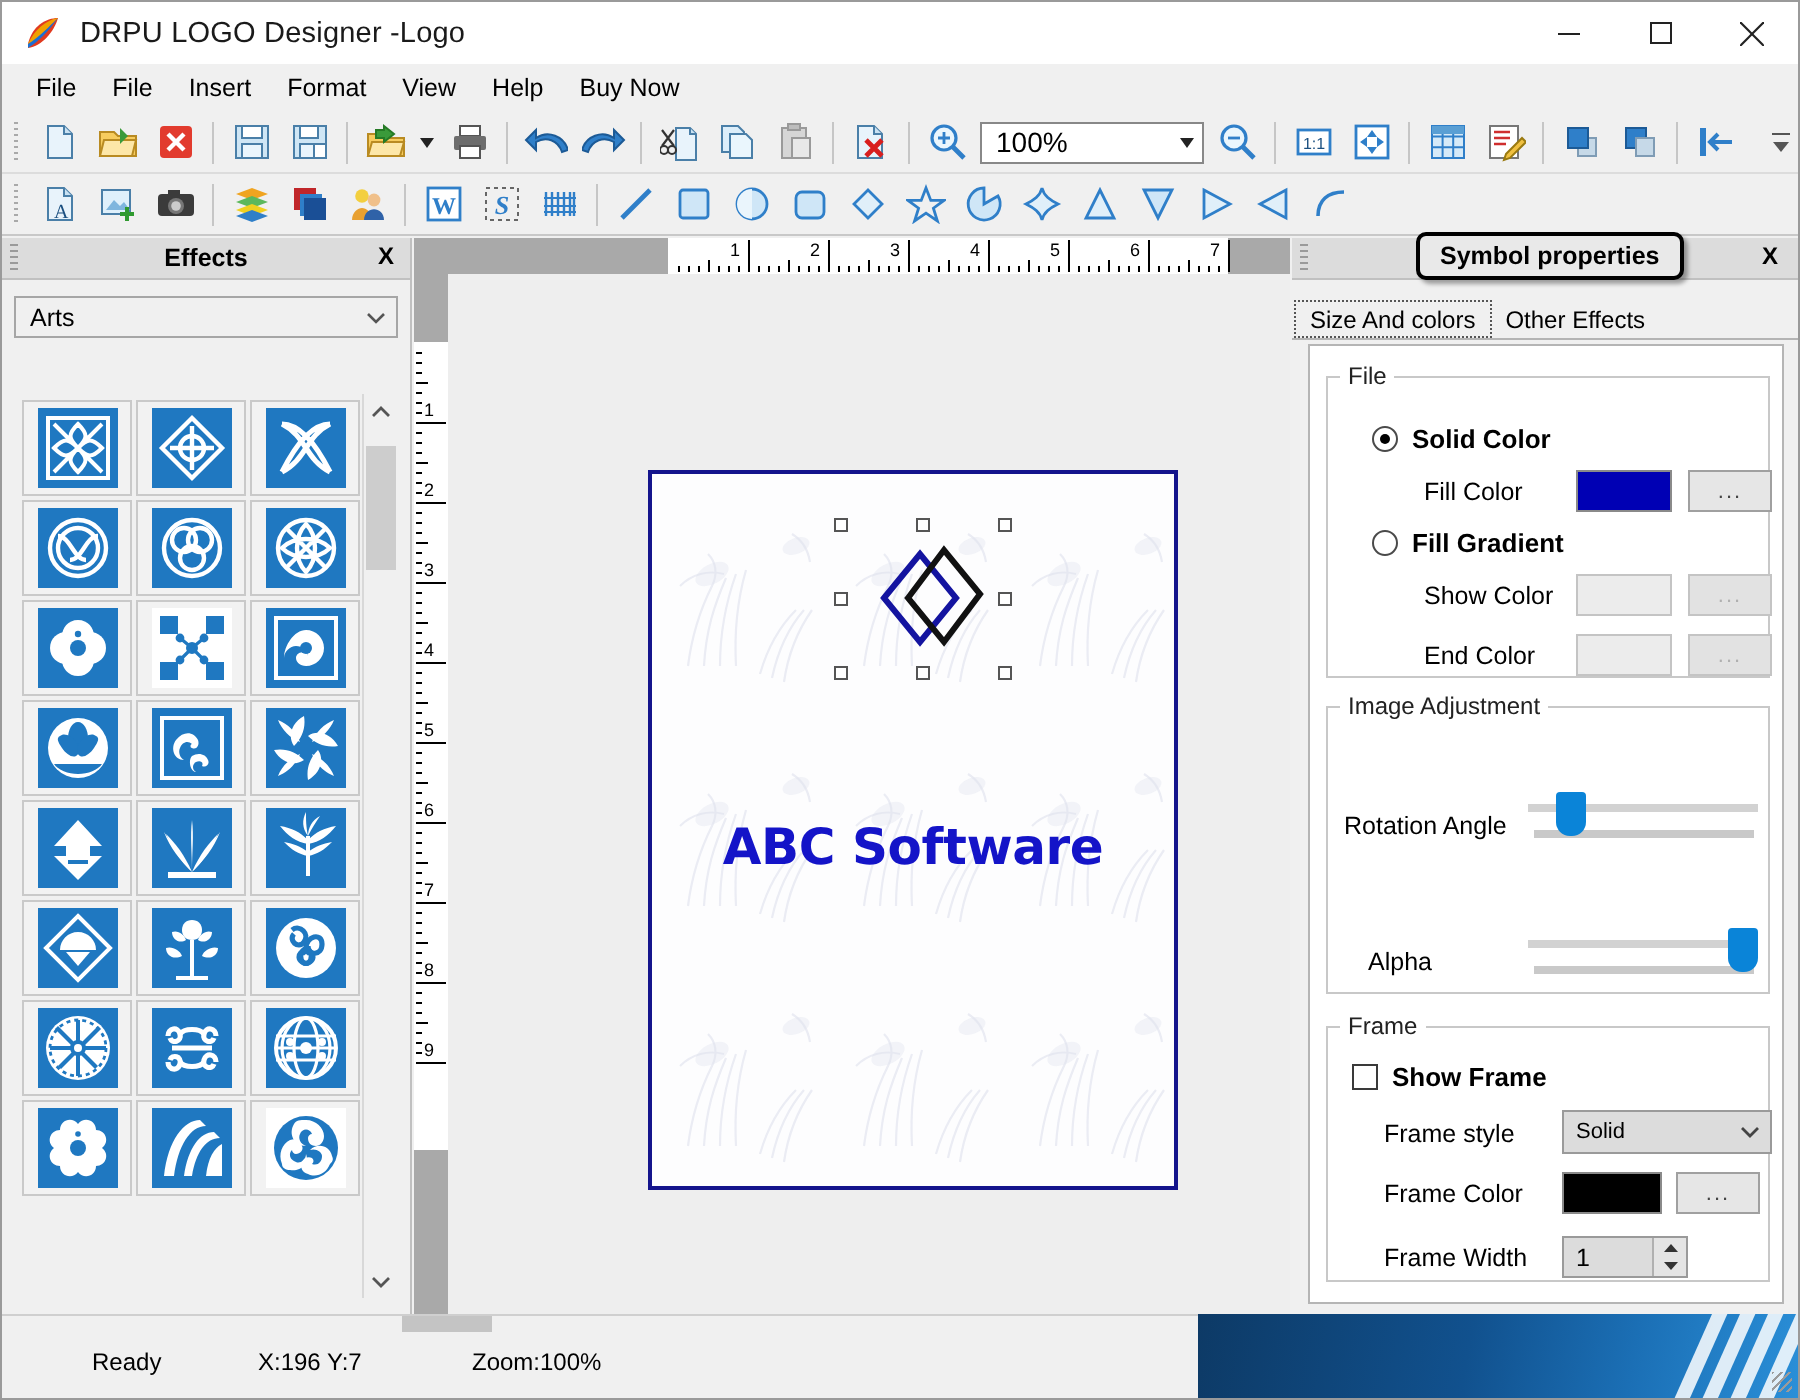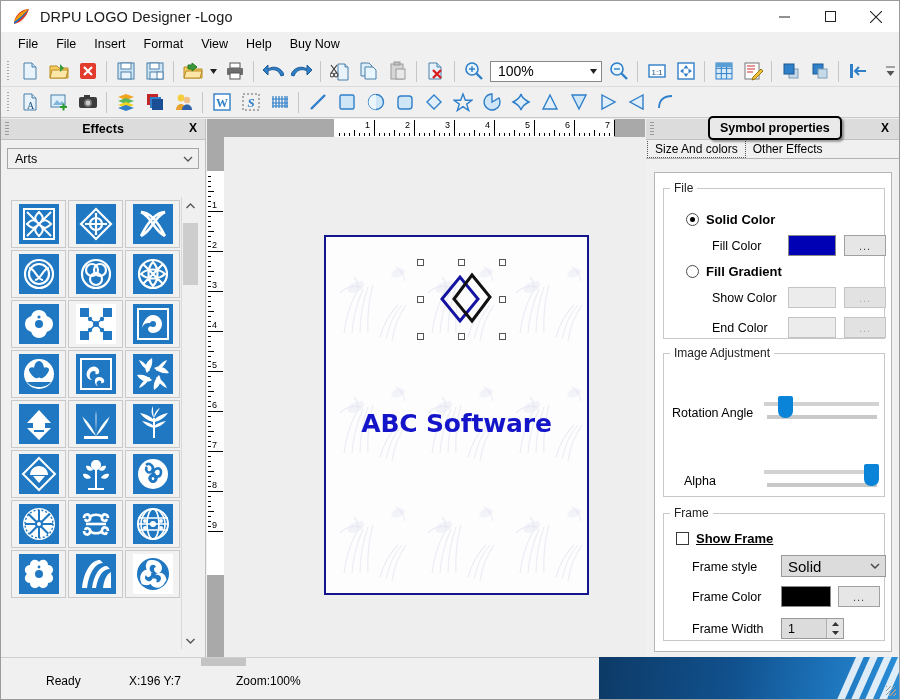--- a/index.html
+++ b/index.html
@@ -103,21 +103,21 @@
 
   
   .rpanel { position:absolute; left:645px; top:118px; width:253px; height:538px; background:#f0f0f0; }
   .rp-head { position:relative; height:21px; background:#dcdcdc; border-bottom:1px solid #c0c0c0; }
   .rp-title { position:absolute; left:62px; top:-3px; padding:3px 10px; background:#e9e9e9;
               border:2px solid #000; border-radius:5px; font-size:12.5px; font-weight:bold;
               box-shadow:2px 2px 2px rgba(0,0,0,.35); }
   .rp-head .pclose { position:absolute; right:10px; top:2px; font-size:12px; font-weight:bold; }
   .rp-head .pgrip { position:absolute; left:4px; top:3px; width:4px; height:15px;
       background-image:repeating-linear-gradient(to bottom,#9a9a9a 0 1px, transparent 1px 3px); }
-  .rtabs { display:flex; align-items:flex-end; height:19px; background:#f0f0f0; padding-left:1px;
+  .rtabs { display:flex; align-items:flex-end; height:30px; background:#f0f0f0; padding-left:1px;
            border-bottom:1px solid #b4b4b4; }
   .rtab { height:19px; padding:0 7px; font-size:12px; display:flex; align-items:center; }
   .rtab.sel { border:1px dotted #555; background:#f0f0f0; }
   .rbody { position:absolute; left:8px; top:53px; width:238px; height:480px;
            background:#fff; border:1px solid #b5b5b5; }
   fieldset.grp { position:absolute; margin:0; padding:0; border:1px solid #c8c8c8; background:#fff; }
   fieldset.grp > legend { font-size:12px; padding:0 4px; margin-left:6px; color:#222; }
   .radio { position:absolute; width:13px; height:13px; border-radius:50%; border:1px solid #4a4a4a; background:#fff; }
   .radio.on::after { content:""; position:absolute; left:3px; top:3px; width:5px; height:5px;
                      border-radius:50%; background:#000; }
@@ -129,21 +129,21 @@
   .dots.dim { color:#b0b0b0; border-color:#c4c4c4; background:#e2e2e2; }
   .swatch.empty { background:#ececec; border-color:#c4c4c4; }
   .slider { position:absolute; }
   .slider .trk { position:absolute; left:0; top:6px; width:100%; height:4px; background:#d2d2d2; }
   .slider .trk2 { position:absolute; left:3px; top:19px; width:96%; height:4px; background:#c9c9c9; }
   .slider .knob { position:absolute; top:0; width:15px; height:22px; background:#0a84d8;
                   border-radius:2px 2px 7px 7px; }
   .chk { position:absolute; width:13px; height:13px; border:1px solid #3a3a3a; background:#fff; }
   .selbox { position:absolute; height:22px; background:#dcdcdc; border:1px solid #9a9a9a;
             display:flex; align-items:center; }
-  .selbox .sv { flex:1; padding-left:6px; font-size:15px; }
+  .selbox .sv { flex:1; padding-left:6px; font-size:11px; }
   .selbox .sa { width:20px; display:flex; align-items:center; justify-content:center; }
   .spin { position:absolute; height:21px; background:#dcdcdc; border:1px solid #9a9a9a; display:flex; }
   .spin .sv { flex:1; padding-left:6px; font-size:12.5px; display:flex; align-items:center; }
   .spin .btns { width:17px; display:flex; flex-direction:column; border-left:1px solid #b0b0b0; }
   .spin .btns div { flex:1; display:flex; align-items:center; justify-content:center; background:#e4e4e4; }
 
   
   .statusbar { position:absolute; left:0; bottom:0; width:898px; height:42px;
                background:#f0f0f0; border-top:1px solid #cfcfcf; }
   .st-item { position:absolute; top:16px; font-size:12px; color:#000; }
@@ -1116,21 +1116,21 @@
           <div class="trk"></div>
           <div class="trk2"></div>
           <div class="knob" style="left:100px;"></div>
         </div>
       </fieldset>
 
       <fieldset class="grp" style="left:8px; top:333px; width:222px; height:135px;">
         <legend>Frame</legend>
 
         <div class="chk" style="left:12px; top:12px;"></div>
-        <span class="lbl b" style="left:32px; top:11px;text-decoration:underline;">Show Frame</span>
+        <span class="lbl b" style="left:32px; top:11px;">Show Frame</span>
 
         <span class="lbl" style="left:28px; top:40px;">Frame style</span>
         <div class="selbox" style="left:117px; top:35px; width:105px;">
           <span class="sv">Solid</span>
           <span class="sa">
             <svg width="10" height="6" viewBox="0 0 10 6">
                 <path d="M1 1l4 4 4-4" fill="none" stroke="#444" stroke-width="1.4"></path>
               </svg>
           </span>
         </div>

